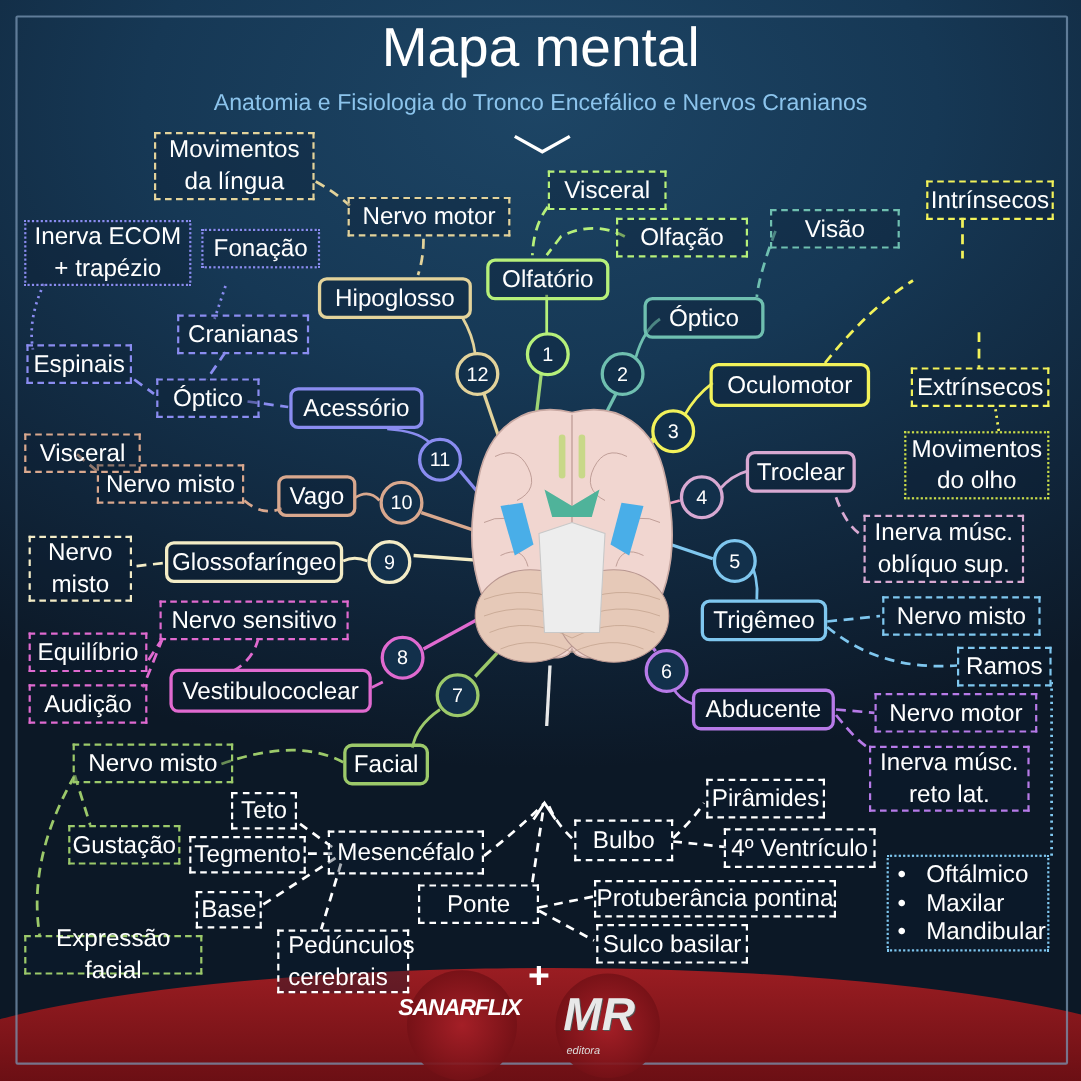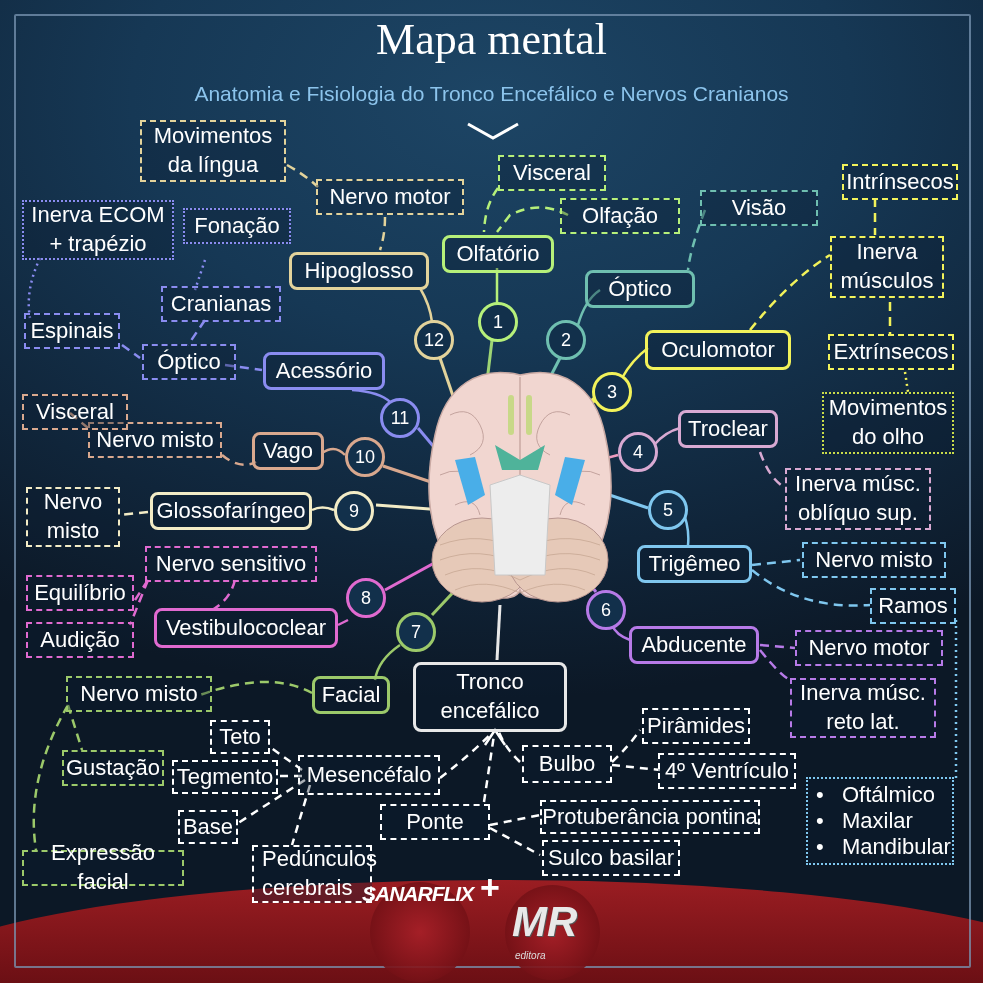--- a/index.html
+++ b/index.html
@@ -5,21 +5,21 @@
   html,body{margin:0;padding:0;}
   body{width:983px;height:983px;overflow:hidden;background:#0f2236;font-family:"DejaVu Sans","Liberation Sans",sans-serif;}
   #stage{position:relative;width:983px;height:983px;overflow:hidden;
     background:
       radial-gradient(ellipse 900px 600px at 50% 10%, #1d4565 0%, #163855 40%, #10253a 75%, #0c1826 100%);}
   #bottom-band{position:absolute;left:-100px;top:880px;width:1200px;height:260px;border-radius:50% 50% 0 0/40% 40% 0 0;
     background:linear-gradient(180deg,#9a1d22 0%,#6b0f14 40%,#3a0709 100%);}
   #frame{position:absolute;left:14px;top:14px;width:953px;height:950px;border:2px solid #7a96b3;border-radius:2px;opacity:.75;pointer-events:none;}
   svg#wires{position:absolute;left:0;top:0;width:983px;height:983px;}
   .title{position:absolute;left:0;width:983px;text-align:center;color:#ffffff;}
-  #main-title{top:14px;font-size:44px;font-family:Liberation Serif, serif;}
+  #main-title{top:14px;font-size:50px;font-family:Liberation Sans, sans-serif;}
   #subtitle{top:82px;font-size:21px;color:#8cc4ec;font-family:"Liberation Sans",sans-serif;}
   #chev{position:absolute;left:466px;top:120px;}
   .box{position:absolute;display:flex;align-items:center;justify-content:center;text-align:center;color:#ffffff;
     font-family:"Liberation Sans",sans-serif;font-size:22px;line-height:1.3;box-sizing:border-box;background:rgba(12,30,48,0.35);}
   .solid{border-width:3px;border-style:solid;border-radius:8px;}
   .dash{border-width:2.5px;border-style:dashed;}
   .dot{border-width:2.5px;border-style:dotted;}
   .num{position:absolute;width:40px;height:40px;border-radius:50%;border:3px solid;box-sizing:border-box;display:flex;align-items:center;justify-content:center;color:#fff;font-size:18px;font-family:"Liberation Sans",sans-serif;background:#12304b;}
   #brain{position:absolute;left:420px;top:365px;width:200px;height:245px;}
   ul.bul{margin:0;padding:0 0 0 8px;list-style:none;text-align:left;}
@@ -143,26 +143,20 @@
         <path d="M165,225 Q135,212 100,228"></path>
     </g>
     <path d="M70,120 L100,110 L130,120 L125,210 L75,210 Z" fill="#ededed" stroke="#c8c8c8"></path>
     <path d="M75,80 L100,95 L125,80 L118,105 L82,105 Z" fill="#4fb39a"></path>
     <path d="M35,95 L55,92 L65,130 L48,140 Z" fill="#49aee8"></path>
     <path d="M165,95 L145,92 L135,130 L152,140 Z" fill="#49aee8"></path>
     <rect x="88" y="30" width="6" height="40" rx="3" fill="#c8d888"></rect>
     <rect x="106" y="30" width="6" height="40" rx="3" fill="#c8d888"></rect>
   </svg>
 
-  <div class="box solid" style="left:413px;top:662px;width:154px;height:70px;border-color:#e8e8e8;">
-    <div>
-        <div>Tronco</div>
-        <div>encefálico</div>
-      </div>
-  </div>
   <div class="box dash" style="left:298px;top:755px;width:142px;height:40px;border-color:#fff;">
       <span>Mesencéfalo</span>
     </div>
   <div class="box dash" style="left:210px;top:720px;width:60px;height:34px;border-color:#fff;border-width:2px;border-style:dashed;">
       <span>Teto</span>
     </div>
   <div class="box dash" style="left:172px;top:760px;width:106px;height:34px;border-color:#fff;border-width:2px;">
       <span>Tegmento</span>
     </div>
   <div class="box dash" style="left:178px;top:810px;width:60px;height:34px;border-color:#fff;border-width:2px;">
@@ -217,26 +211,20 @@
     </div>
 
   <div class="box solid" style="left:645px;top:330px;width:146px;height:40px;border-color:#f2f25a;">
       <span>Oculomotor</span>
     </div>
   <div class="num" style="left:592px;top:372px;border-color:#f2f25a;">
       <span>3</span>
     </div>
   <div class="box dash" style="left:842px;top:164px;width:116px;height:36px;border-color:#f2f25a;border-width:2px;">
       <span>Intrínsecos</span>
-    </div>
-  <div class="box dash" style="left:830px;top:236px;width:114px;height:62px;border-color:#f2f25a;">
-      <div>
-        <div>Inerva</div>
-        <div>músculos</div>
-      </div>
     </div>
   <div class="box dash" style="left:828px;top:334px;width:126px;height:36px;border-color:#f2f25a;border-width:2px;">
       <span>Extrínsecos</span>
     </div>
   <div class="box dot" style="left:822px;top:392px;width:132px;height:62px;border-color:#c9dc4a;">
       <div>
         <div>Movimentos</div>
         <div>do olho</div>
       </div>
     </div>
@@ -383,18 +371,18 @@
       <span>Nervo motor</span>
     </div>
   <div class="box dash" style="left:140px;top:120px;width:146px;height:62px;border-color:#e3d39b;border-width:2px;">
       <div>
         <div>Movimentos</div>
         <div>da língua</div>
       </div>
     </div>
 
   <div class="logo" style="left:370px;top:882px;width:100px;height:100px;border-radius:50%;background:radial-gradient(circle,#a82028 0%,#6e0f14 80%);opacity:.9;"></div>
-  <div class="logo" style="left:362px;top:882px;color:#fff;font-family:'Liberation Sans',sans-serif;font-weight:bold;font-size:21px;letter-spacing:-1px;font-style:italic;text-align:right;">SANARFLIX</div>
+  <div class="logo" style="left:362px;top:905px;color:#fff;font-family:'Liberation Sans',sans-serif;font-weight:bold;font-size:21px;letter-spacing:-1px;font-style:italic;text-align:right;">SANARFLIX</div>
   <div class="logo" style="left:480px;top:868px;color:#fff;font-family:'Liberation Sans',sans-serif;font-weight:bold;font-size:34px;">+</div>
   <div class="logo" style="left:505px;top:885px;width:95px;height:95px;border-radius:50%;background:radial-gradient(circle,#a82028 0%,#6e0f14 80%);opacity:.9;"></div>
   <div class="logo" style="left:512px;top:898px;color:#e8e8e8;font-family:'Liberation Sans',sans-serif;font-weight:bold;font-size:42px;font-style:italic;text-shadow:1px 1px 0 #555;">MR</div>
   <div class="logo" style="left:515px;top:950px;color:#ddd;font-family:'Liberation Sans',sans-serif;font-size:10px;font-style:italic;">editora</div>
 </div>
 
 </body></html>

